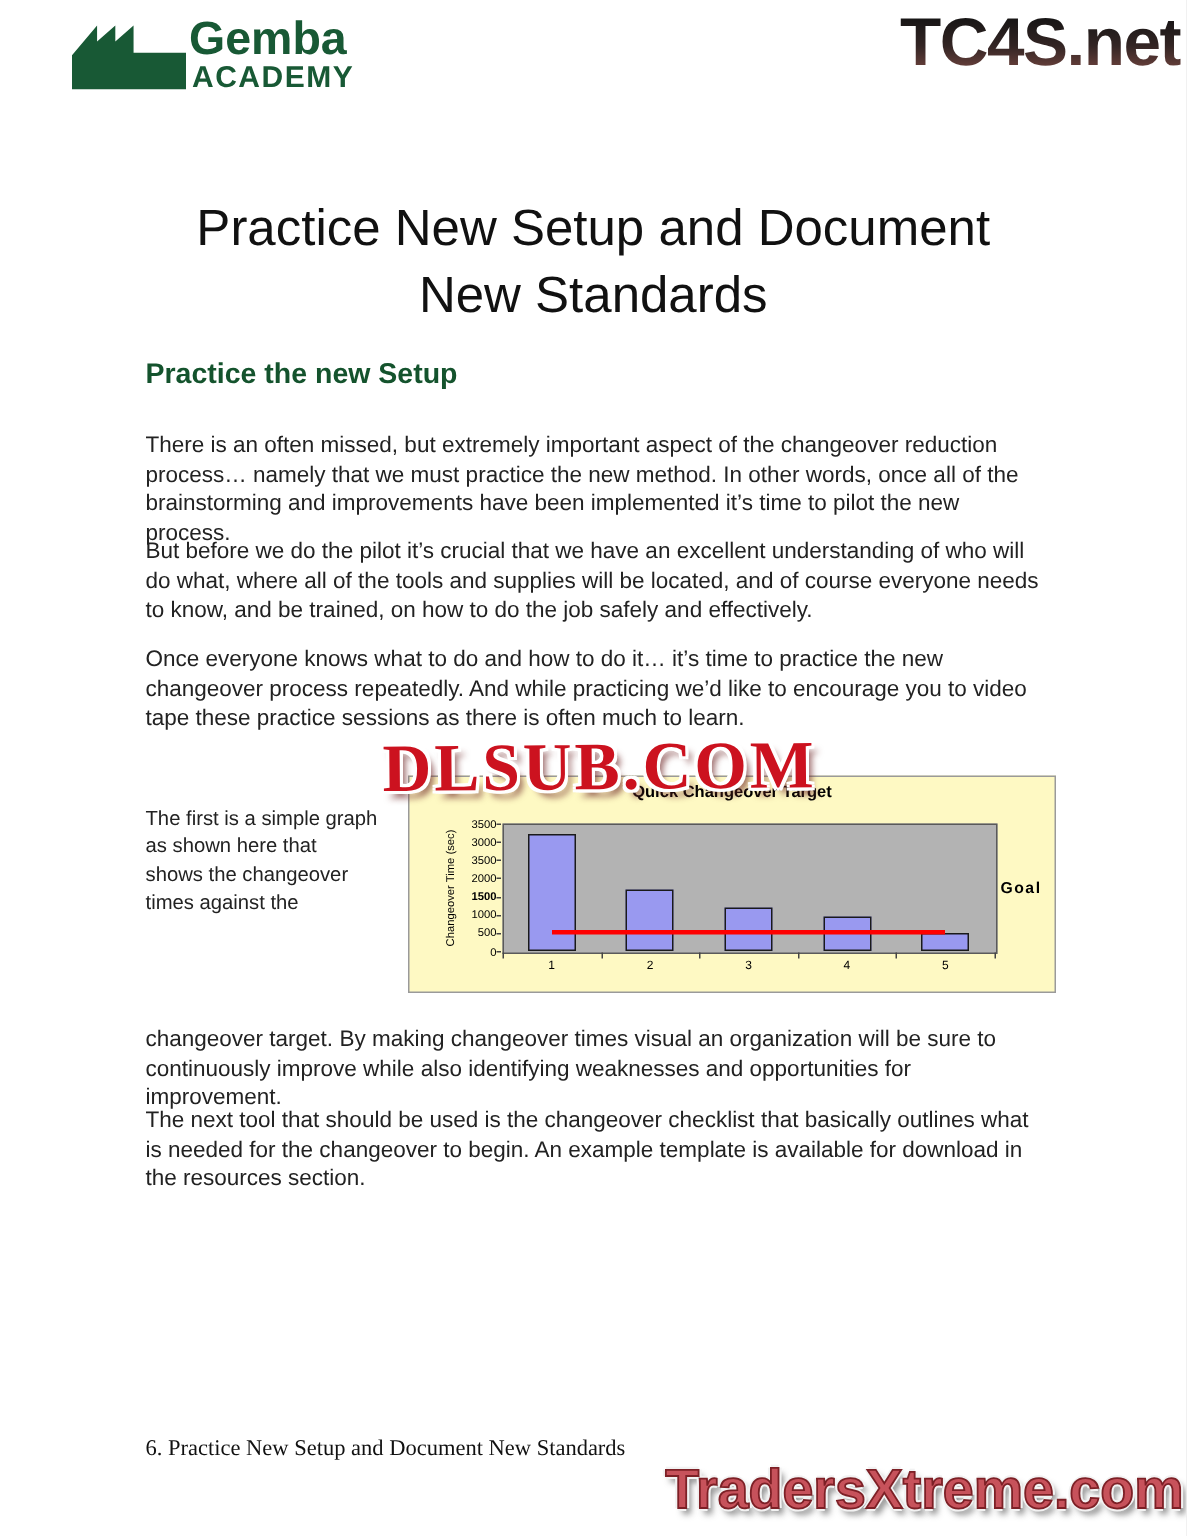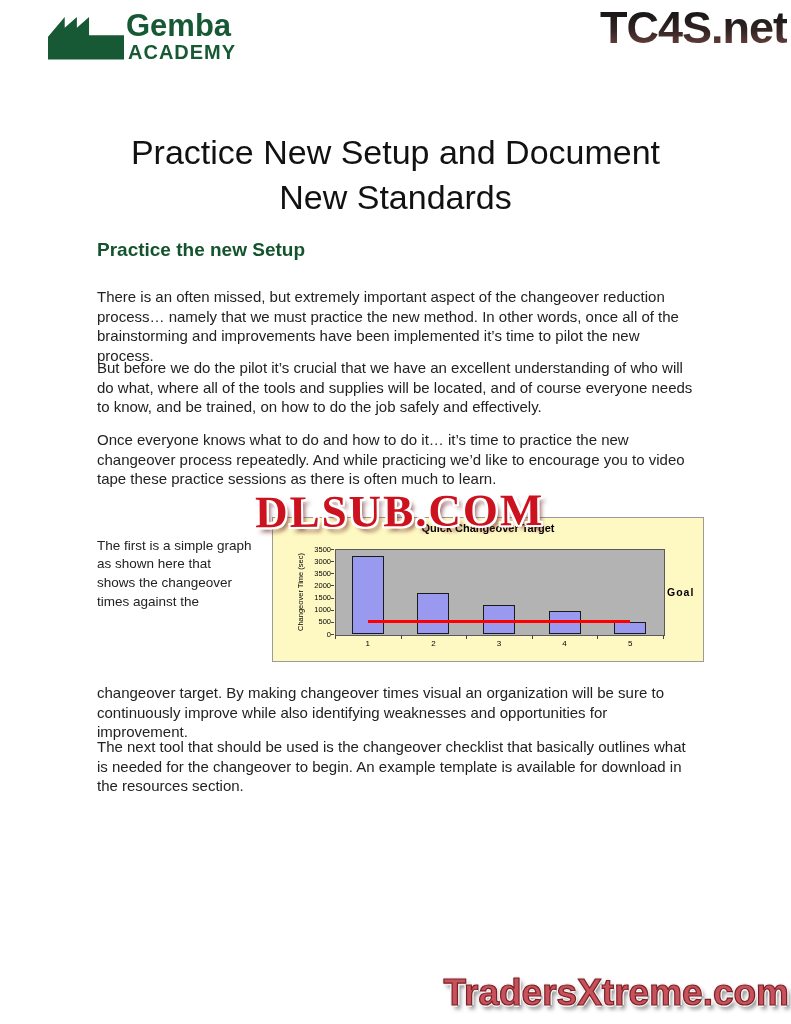--- a/index.html
+++ b/index.html
@@ -116,21 +116,21 @@
       <div class="ylab-txt">Changeover Time (sec)</div>
     </div>
     <div class="legend-goal" id="legend-goal">Goal</div>
     <div id="chart-dynamic">
         <div class="ytick-label" style="left: 10px; top: 111.5px;">0</div>
         <div class="ytick-mark" style="left: 58px; top: 116px;"></div>
         <div class="ytick-label" style="left: 10px; top: 99.3571px;">500</div>
         <div class="ytick-mark" style="left: 58px; top: 103.857px;"></div>
         <div class="ytick-label" style="left: 10px; top: 87.2143px;">1000</div>
         <div class="ytick-mark" style="left: 58px; top: 91.7143px;"></div>
-        <div class="ytick-label" style="left: 10px; top: 75.0714px;">1500</div>
+        <div class="ytick-label" style="left: 10px; top: 75.0714px; font-weight: bold;">1500</div>
         <div class="ytick-mark" style="left: 58px; top: 79.5714px;"></div>
         <div class="ytick-label" style="left: 10px; top: 62.9286px;">2000</div>
         <div class="ytick-mark" style="left: 58px; top: 67.4286px;"></div>
         <div class="ytick-label" style="left: 10px; top: 50.7857px;">3500</div>
         <div class="ytick-mark" style="left: 58px; top: 55.2857px;"></div>
         <div class="ytick-label" style="left: 10px; top: 38.6429px;">3000</div>
         <div class="ytick-mark" style="left: 58px; top: 43.1429px;"></div>
         <div class="ytick-label" style="left: 10px; top: 26.5px;">3500</div>
         <div class="ytick-mark" style="left: 58px; top: 31px;"></div>
         <div class="xtick-mark" style="left: 62px; top: 117px;"></div>
@@ -151,15 +151,16 @@
         <div class="bar" style="background: rgb(153, 153, 240); border-color: rgb(26, 26, 26); left: 341.2px; top: 103.857px; width: 32px; height: 12.1429px;"></div>
         <div class="goal-line" style="left: 94.8px; width: 262.4px; top: 101.886px; background: rgb(255, 0, 0);"></div>
       </div>
   </div>
 
   <div class="wm-center">DLSUB.COM</div>
 
   <div class="para p5b">changeover target.  By making changeover times visual an organization will be sure to continuously improve while also identifying weaknesses and opportunities for improvement.</div>
   <div class="para p6">The next tool that should be used is the changeover checklist that basically outlines what is needed for the changeover to begin.  An example template is available for download in the resources section.</div>
 
+  <div class="footer-text">6. Practice New Setup and Document New Standards</div>
   <div class="wm-bottomright">TradersXtreme.com</div>
 
 </div>
 
 </body></html>

